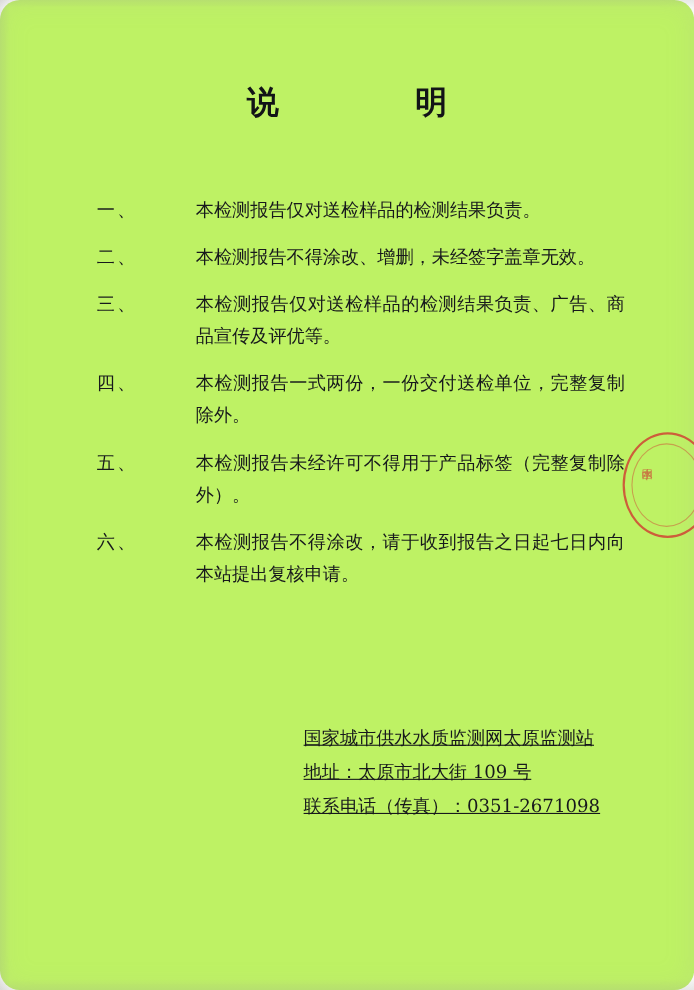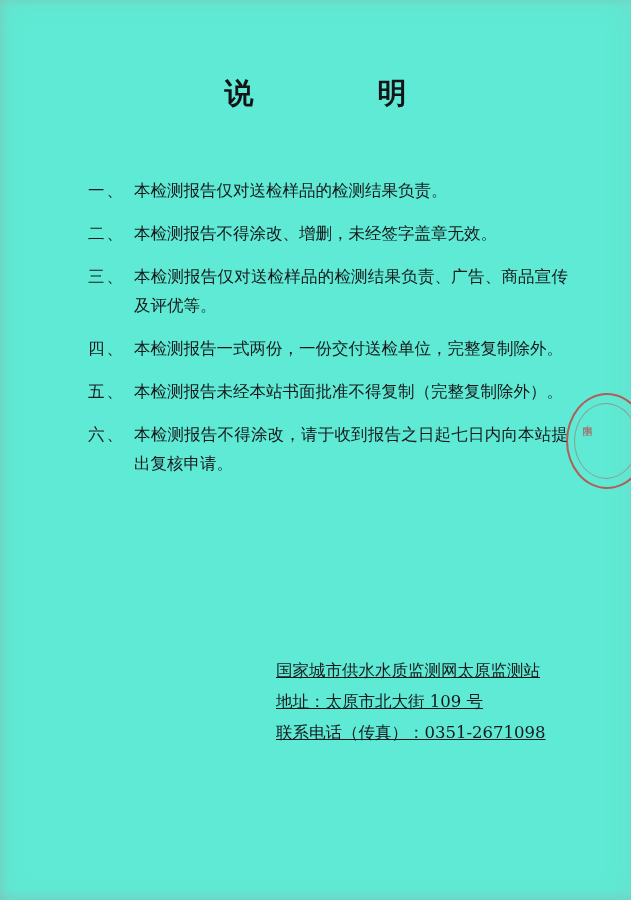--- a/index.html
+++ b/index.html
@@ -13,21 +13,22 @@
     font-family: "DejaVu Serif", "Liberation Serif", serif;
     color: #15171a;
     overflow: hidden;
     position: relative;
   }
 
   .page {
     position: relative;
     width: 631px;
     height: 900px;
-    background: #5eead4;
+    background: #bef264;
+    border-radius: 18px;
   }
 
   
   .page::before {
     content: "";
     position: absolute;
     top: 0; left: 0; right: 0; bottom: 0;
     box-shadow: inset 0 0 26px rgba(170,170,165,0.18);
     pointer-events: none;
   }
@@ -64,20 +65,21 @@
 
   .clause-num {
     width: 46px;
     flex: 0 0 46px;
     letter-spacing: 2px;
   }
 
   .clause-text {
     flex: 1 1 auto;
     text-align: justify;
+    margin-left: 44px;
   }
 
   .footer-block {
     position: absolute;
     top: 655px;
     left: 276px;
     width: 330px;
     font-size: 16.5px;
     line-height: 31px;
     color: #17191c;
@@ -182,21 +184,21 @@
       <div class="clause-text">本检测报告仅对送检样品的检测结果负责、广告、商品宣传及评优等。</div>
     </div>
 
     <div class="clause">
       <div class="clause-num">四、</div>
       <div class="clause-text">本检测报告一式两份，一份交付送检单位，完整复制除外。</div>
     </div>
 
     <div class="clause">
       <div class="clause-num">五、</div>
-      <div class="clause-text">本检测报告未经本站书面批准不得复制（完整复制除外）。</div>
+      <div class="clause-text">本检测报告未经许可不得用于产品标签（完整复制除外）。</div>
     </div>
 
     <div class="clause">
       <div class="clause-num">六、</div>
       <div class="clause-text">本检测报告不得涂改，请于收到报告之日起七日内向本站提出复核申请。</div>
     </div>
 
   </div>
 
   <div class="stamp">

